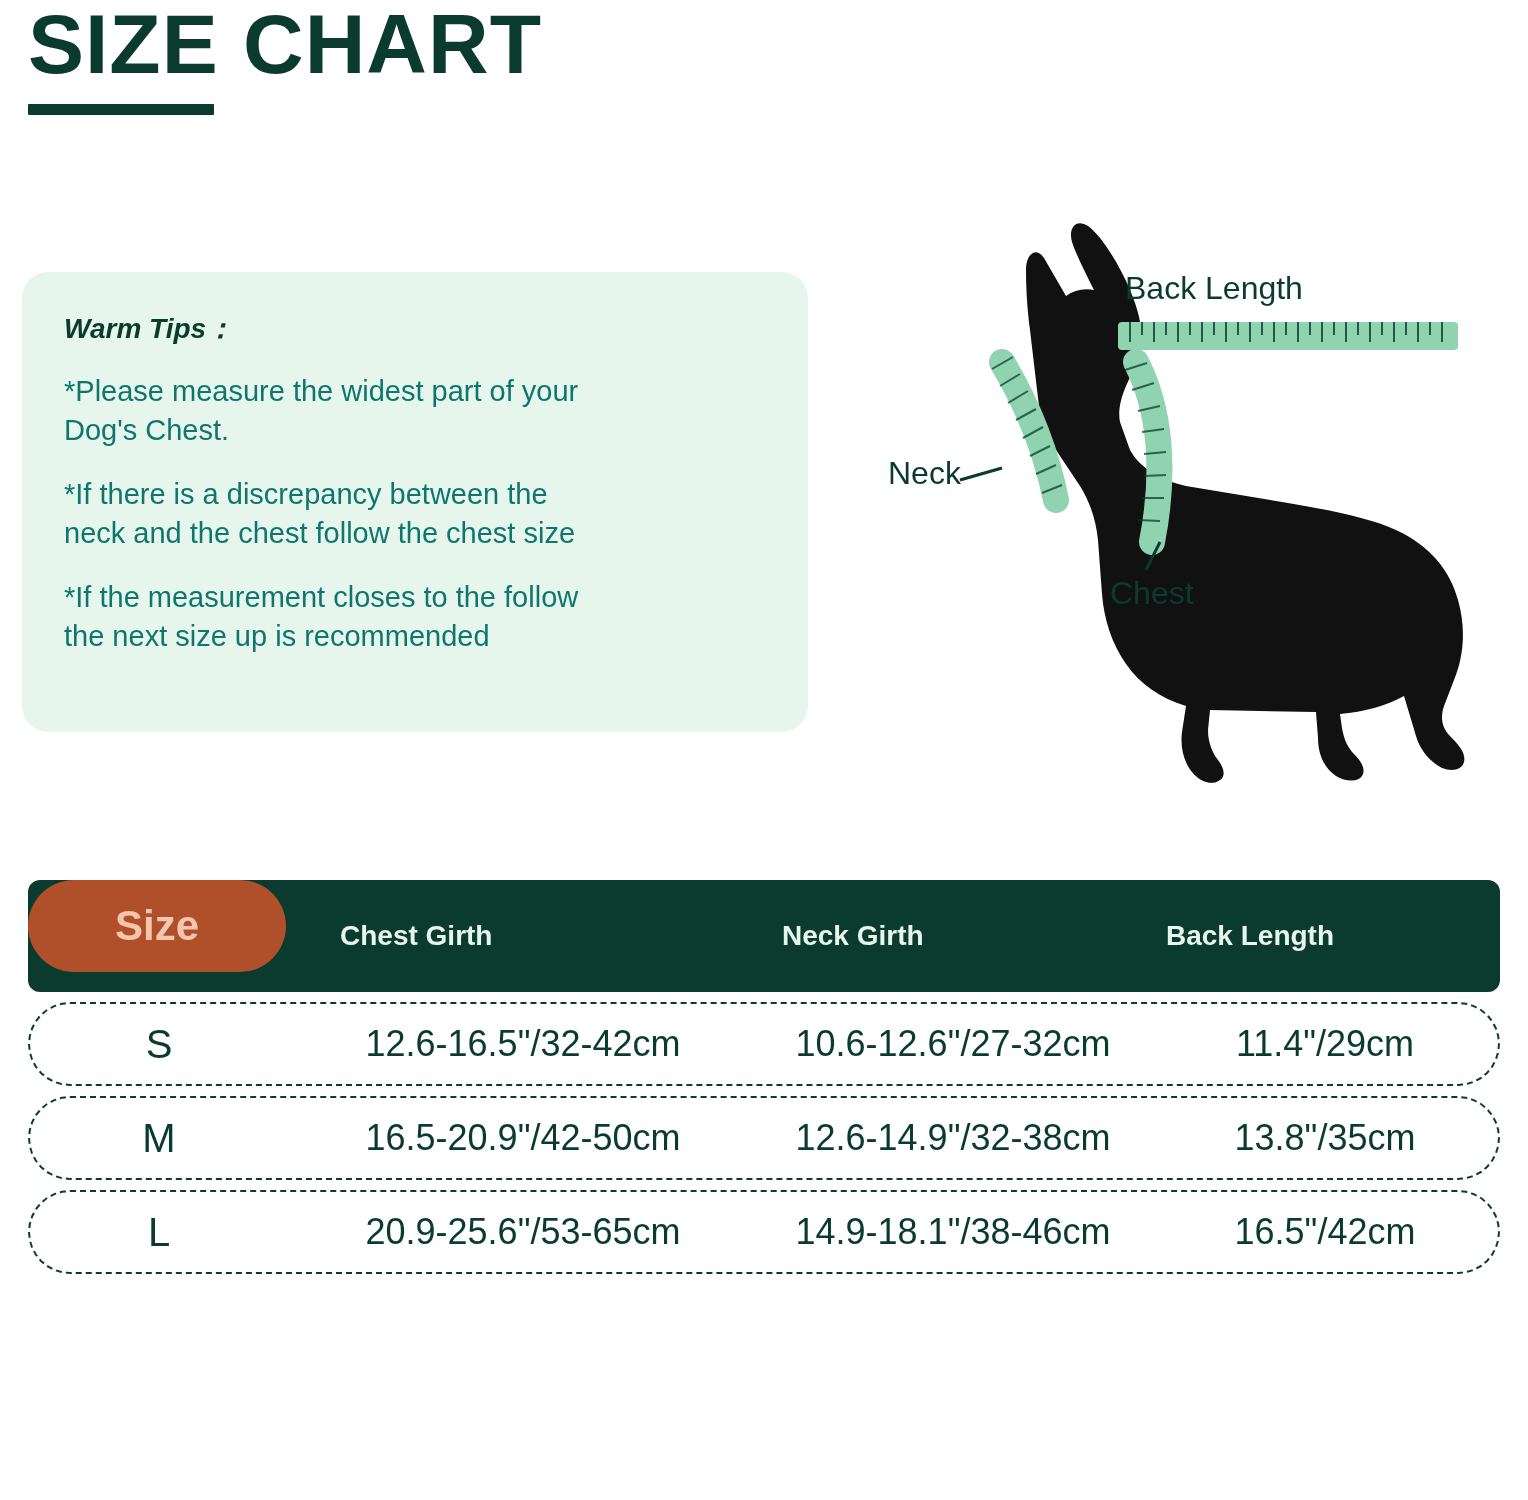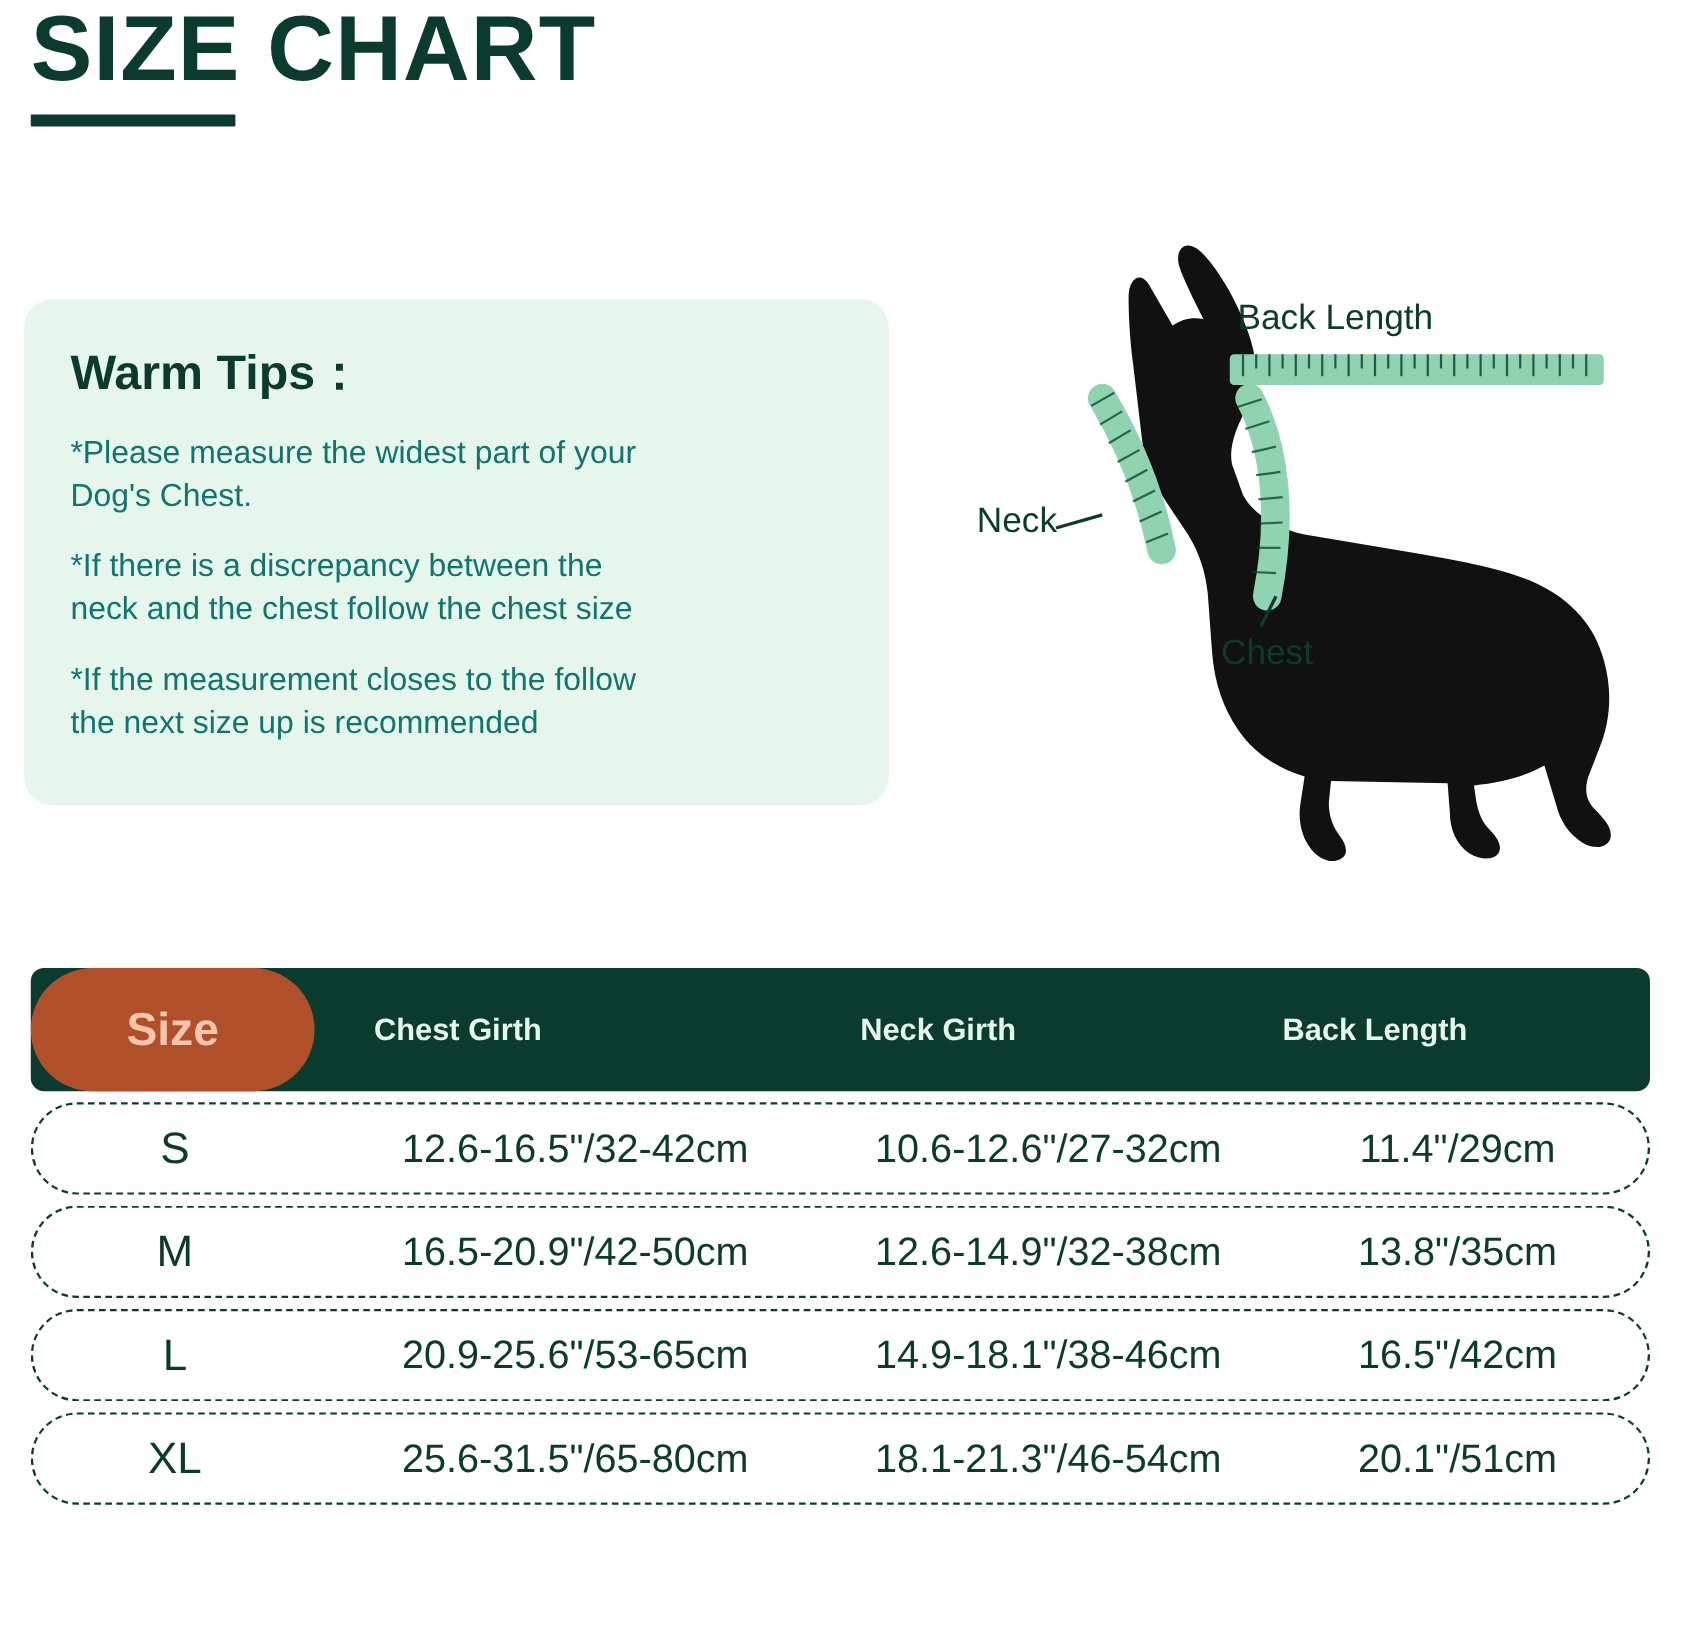--- a/index.html
+++ b/index.html
@@ -46,24 +46,25 @@
     position: absolute;
     left: 22px;
     top: 272px;
     width: 786px;
     height: 460px;
     background: #e7f6ec;
     border-radius: 26px;
     padding: 38px 42px 0 42px;
   }
   .tips-title {
-    font-size: 44px;
+    font-size: 28px;
     font-weight: bold;
     color: #0b3b2e;
     margin: 0 0 24px 0;
+    font-style: italic;
   }
   .tip {
     font-size: 29px;
     line-height: 1.33;
     color: #0f766e;
     margin: 0 0 26px 0;
     white-space: pre-line;
   }
 
   
@@ -98,21 +99,21 @@
     border-radius: 12px;
     height: 112px;
     display: flex;
     align-items: center;
   }
   .size-pill {
     position: absolute;
     left: 0;
     top: 0;
     width: 258px;
-    height: 112px;
+    height: 92px;
     background: #b0502a;
     border-radius: 56px;
     display: flex;
     align-items: center;
     justify-content: center;
     color: #f6c5ad;
     font-size: 42px;
     font-weight: bold;
   }
   .th {
@@ -306,21 +307,15 @@
     <div class="td col-back">13.8"/35cm</div>
   </div>
 
   <div class="trow">
     <div class="td col-size">L</div>
     <div class="td col-chest">20.9-25.6"/53-65cm</div>
     <div class="td col-neck">14.9-18.1"/38-46cm</div>
     <div class="td col-back">16.5"/42cm</div>
   </div>
 
-  <div class="trow">
-    <div class="td col-size">XL</div>
-    <div class="td col-chest">25.6-31.5"/65-80cm</div>
-    <div class="td col-neck">18.1-21.3"/46-54cm</div>
-    <div class="td col-back">20.1"/51cm</div>
-  </div>
 
 
 </div>
 
 </body></html>

